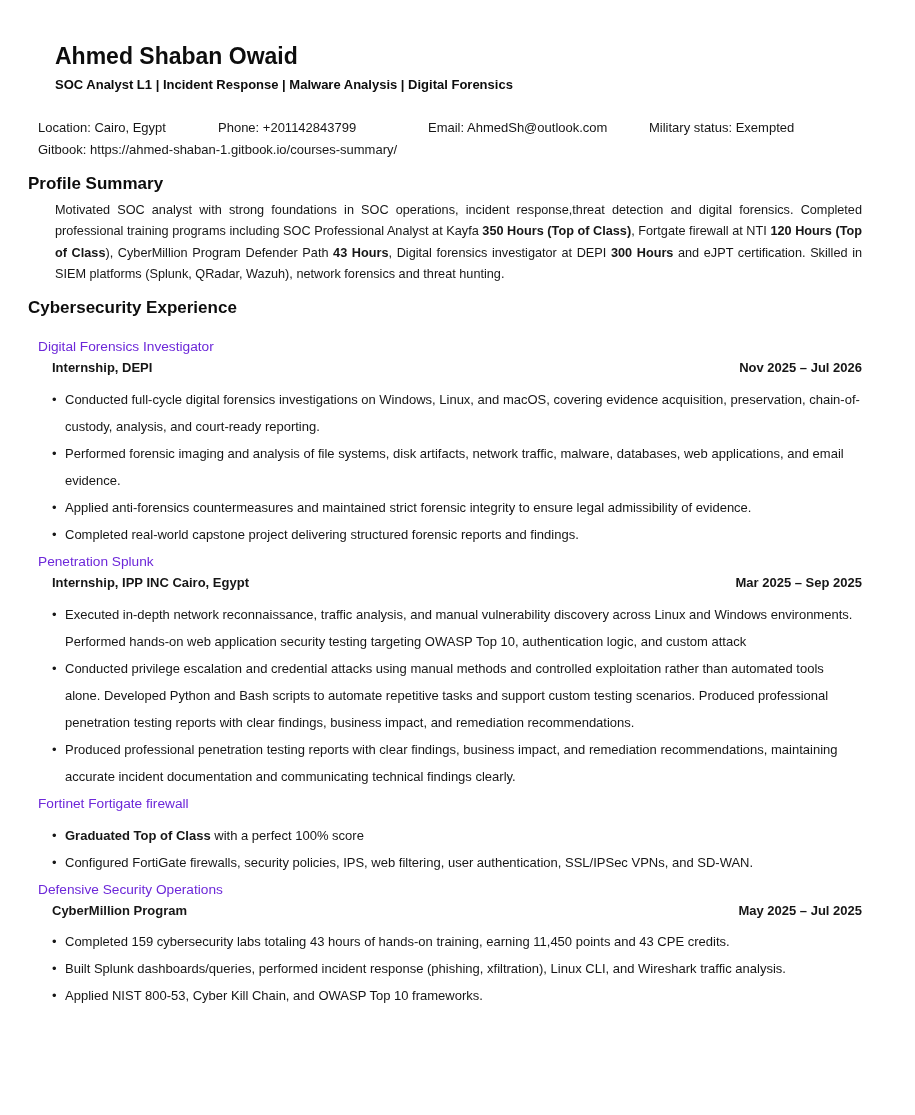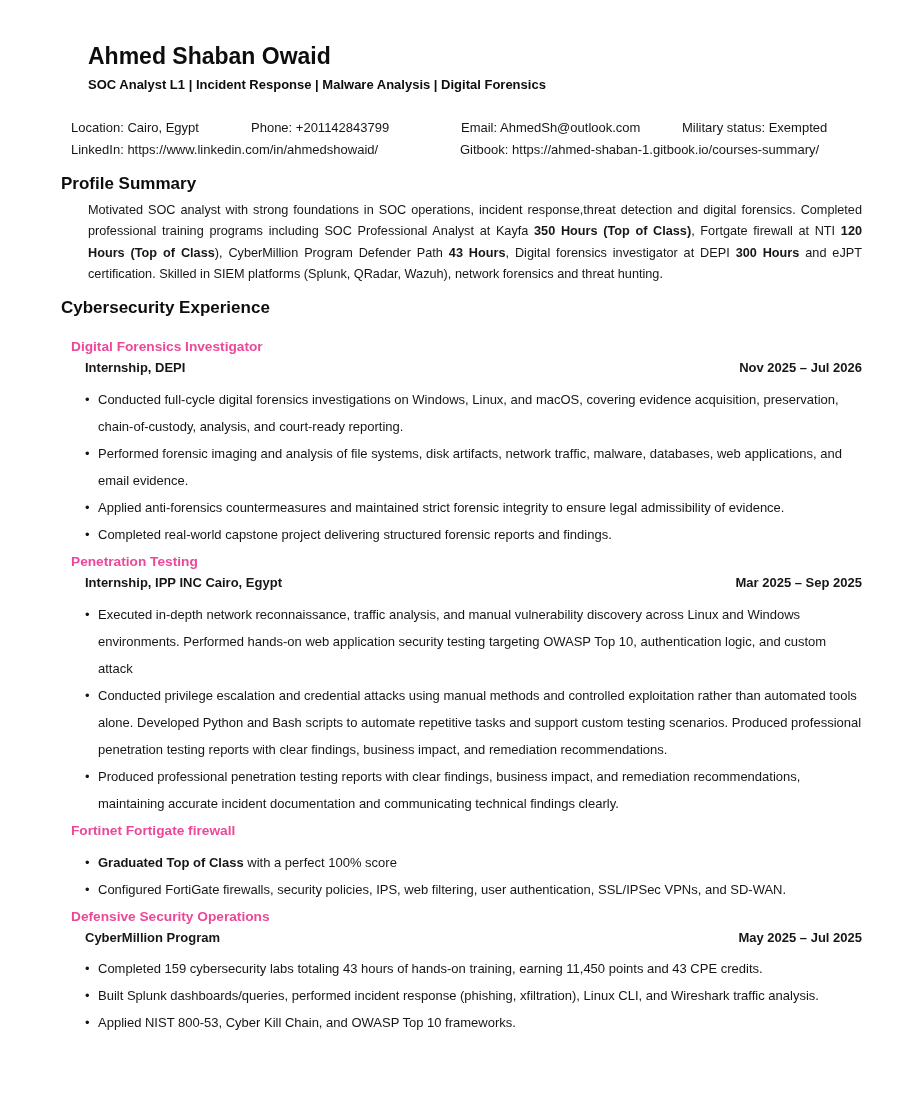--- a/index.html
+++ b/index.html
@@ -3,21 +3,21 @@
 <meta charset="utf-8">
 <style>
   html, body { margin: 0; padding: 0; }
   body {
     width: 915px; height: 1115px;
     background: #ffffff;
     color: #161616;
     font-family: "Liberation Sans", sans-serif;
     overflow: hidden;
   }
-  .page { padding-top: 42px; padding-left: 33px; }
+  .page { padding-top: 42px; }
   .rb { font-weight: bold; }
 
   .name {
     margin: 0 53px 0 55px;
     font-size: 23px; font-weight: bold; color: #0d0d0d;
     line-height: 28px;
   }
   .tagline {
     margin: 7px 53px 0 55px;
     font-size: 13px; font-weight: bold; color: #0d0d0d;
@@ -37,21 +37,21 @@
     line-height: 20px;
   }
   .summary {
     margin: 6px 53px 0 55px;
     font-size: 12.7px; line-height: 21.3px;
     text-align: justify;
   }
 
   .job-title {
     margin: 4px 53px 0 38px;
-    font-size: 13.7px; font-weight: bold; color: #ec4899;
+    font-size: 13.7px; font-weight: normal; color: #6d28d9;
     line-height: 19px;
   }
   .job-title.first { margin-top: 19px; }
   .job-meta {
     display: flex; justify-content: space-between;
     margin: 3px 53px 0 52px;
     font-size: 13px; font-weight: bold; line-height: 17px;
   }
   ul.bullets {
     margin: 10px 53px 0 0; padding-left: 65px;
@@ -75,21 +75,20 @@
   <div class="tagline">SOC Analyst  L1 | Incident Response | Malware Analysis | Digital Forensics</div>
 
   <div class="contact">
     <div class="contact-row">
       <span class="contact-item w-loc"><b>Location</b><span>: Cairo, Egypt</span></span>
       <span class="contact-item w-phone"><b>Phone</b><span>: +201142843799</span></span>
       <span class="contact-item w-email"><b>Email</b><span>: AhmedSh@outlook.com</span></span>
       <span class="contact-item"><b>Military status</b><span>: Exempted</span></span>
     </div>
     <div class="contact-row">
-      <span class="contact-item w-li"><b>LinkedIn</b><span>: https://www.linkedin.com/in/ahmedshowaid/</span></span>
       <span class="contact-item"><b>Gitbook:</b><span> https://ahmed-shaban-1.gitbook.io/courses-summary/</span></span>
     </div>
   </div>
 
   <div class="section-heading">Profile Summary</div>
   <p class="summary"><span>Motivated SOC analyst with strong foundations in SOC operations, incident response,threat detection and digital forensics. Completed professional training programs including SOC Professional Analyst at Kayfa </span><span class="rb">350 Hours (Top of Class)</span><span>, Fortgate firewall at NTI </span><span class="rb">120 Hours (Top of Class</span><span>), CyberMillion Program Defender Path </span><span class="rb">43 Hours</span><span>, Digital forensics investigator at DEPI </span><span class="rb">300 Hours</span><span> and eJPT certification. Skilled in SIEM platforms (Splunk, QRadar, Wazuh), network forensics and threat hunting.</span></p>
 
   <div class="section-heading">Cybersecurity Experience</div>
 
   <section>
@@ -100,21 +99,21 @@
     </div>
     <ul class="bullets">
       <li><span>Conducted full-cycle digital forensics investigations on Windows, Linux, and macOS, covering evidence acquisition, preservation, chain-of-custody, analysis, and court-ready reporting.</span></li>
       <li><span>Performed forensic imaging and analysis of file systems, disk artifacts, network traffic, malware, databases, web applications, and email evidence.</span></li>
       <li><span>Applied anti-forensics countermeasures and maintained strict forensic integrity to ensure legal admissibility of evidence.</span></li>
       <li><span>Completed real-world capstone project delivering structured forensic reports and findings.</span></li>
     </ul>
   </section>
 
   <section>
-    <h3 class="job-title">Penetration Testing</h3>
+    <h3 class="job-title">Penetration Splunk</h3>
     <div class="job-meta">
       <span>Internship,  IPP INC Cairo, Egypt</span>
       <span>Mar 2025 – Sep 2025</span>
     </div>
     <ul class="bullets">
       <li><span>Executed in-depth network reconnaissance, traffic analysis, and manual vulnerability discovery across Linux and Windows environments. Performed hands-on web application security testing targeting OWASP Top 10, authentication logic, and custom attack</span></li>
       <li><span>Conducted privilege escalation and credential attacks using manual methods and controlled exploitation rather than automated tools alone. Developed Python and Bash scripts to automate repetitive tasks and support custom testing scenarios. Produced professional penetration testing reports with clear findings, business impact, and remediation recommendations.</span></li>
       <li><span>Produced professional penetration testing reports with clear findings, business impact, and remediation recommendations, maintaining accurate incident documentation and communicating technical findings clearly.</span></li>
     </ul>
   </section>

